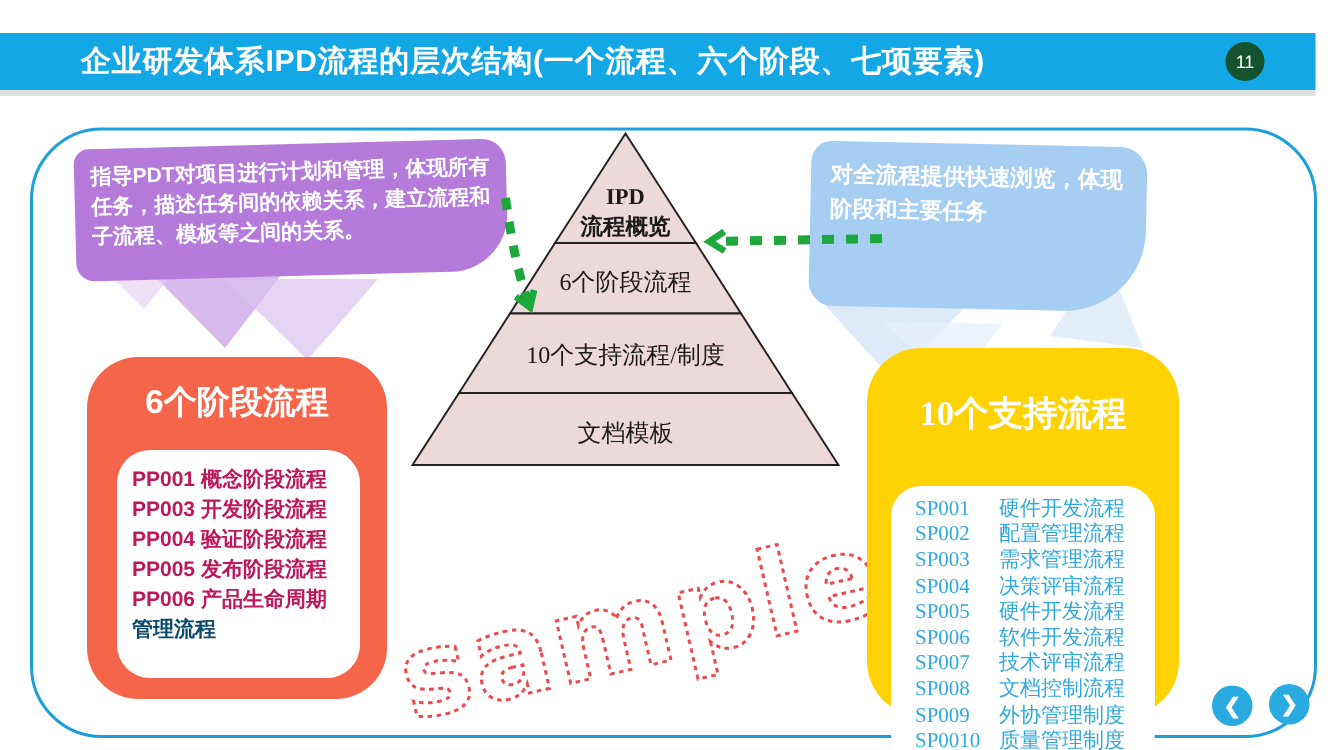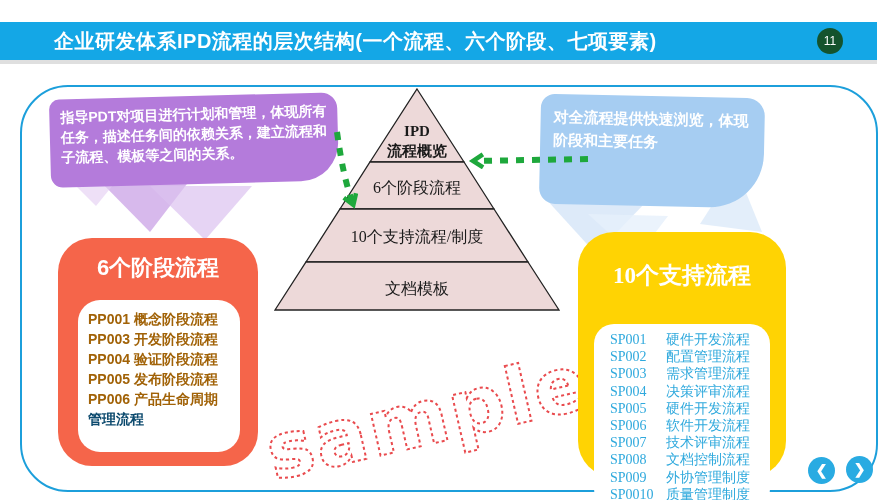--- a/index.html
+++ b/index.html
@@ -39,21 +39,21 @@
   
   .pyramid-svg { position:absolute; left:255px; top:86px; z-index:3; }
   .pyramid-svg text { font-family:"Liberation Serif","DejaVu Serif",serif; fill:#1a1a1a; }
 
   
   .phase-panel { position:absolute; left:58px; top:238px; width:200px; height:228px;
     background:#F5654A; border-radius:34px; z-index:5; }
   .phase-title { margin-top:15px; text-align:center; color:#ffffff; font-size:22px; font-weight:bold; }
   .phase-list { position:absolute; left:20px; top:62px; width:162px; height:152px;
     background:#ffffff; border-radius:22px; padding:9px 0 0 10px; }
-  .pp-row { color:#a16207; font-size:14px; font-weight:bold; line-height:20px; white-space:nowrap; }
+  .pp-row { color:#be185d; font-size:14px; font-weight:bold; line-height:20px; white-space:nowrap; }
   .pp-cont { color:#0c4a6e; font-size:14px; font-weight:bold; line-height:20px;
     text-align:left; padding-right:16px; }
 
   
   .support-panel { position:absolute; left:578px; top:232px; width:208px; height:245px;
     background:#FFD303; border-radius:36px; z-index:5; }
   .support-title { margin-top:28px; text-align:center; color:#ffffff; font-size:23px;
     font-weight:bold; font-family:"Liberation Serif","DejaVu Serif",serif; }
   .support-list { position:absolute; left:16px; top:50px; width:176px; height:185px;
     background:#ffffff; border-radius:20px; padding:7px 0 0 16px;margin-top:42px; }

